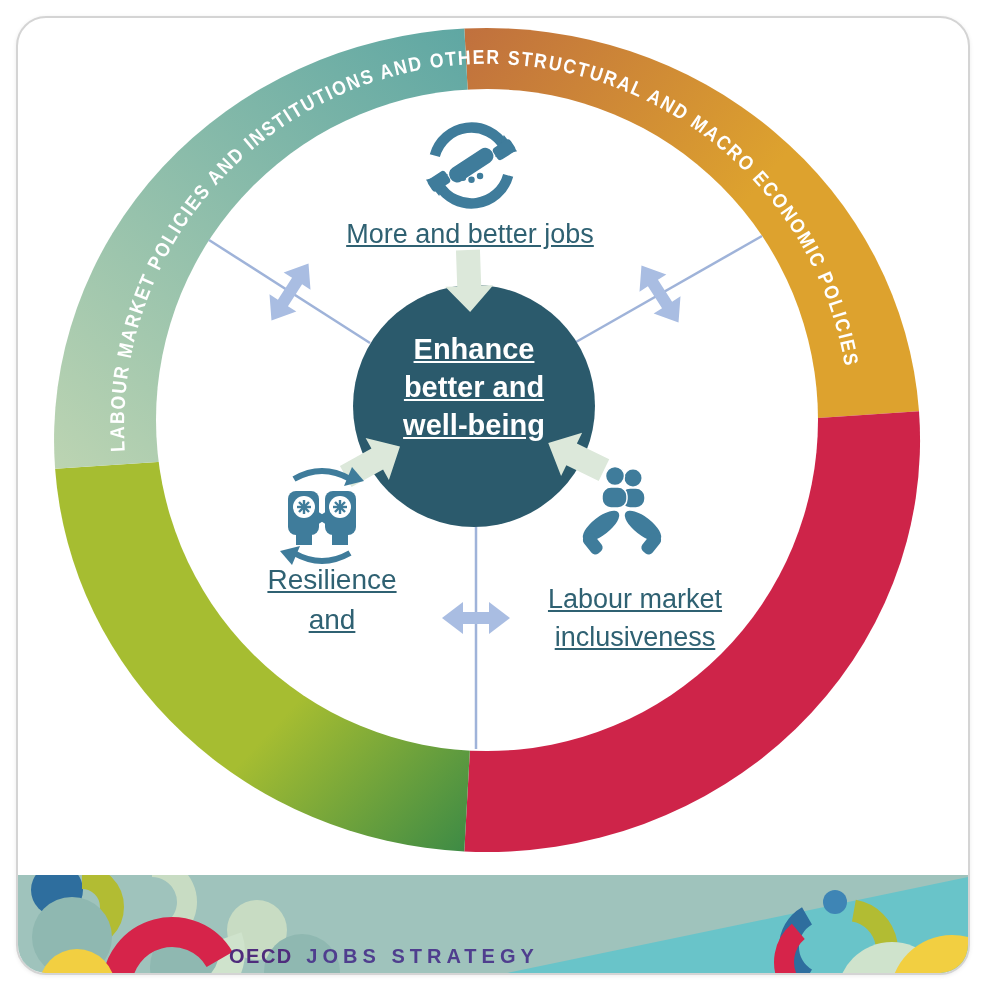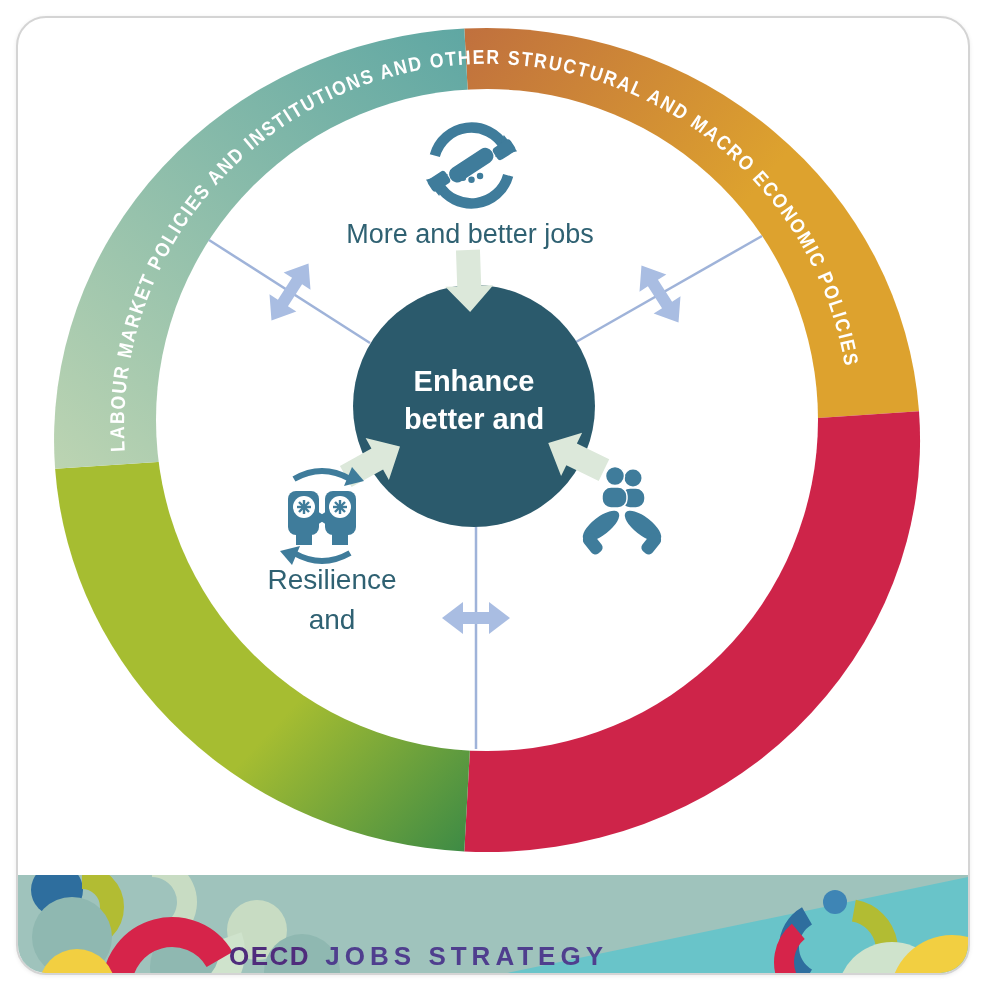--- a/index.html
+++ b/index.html
@@ -16,32 +16,32 @@
   .ring-text{font-family:"Liberation Sans",sans-serif;font-weight:bold;font-size:20px;
     letter-spacing:2px;fill:var(--ring-text,#fff);}
   .conn{stroke:var(--line-blue,#9fb3d9);stroke-width:2.5;fill:none;}
   .dblarrow{fill:var(--arrow-blue,#a9bde2);}
   .palearrow{fill:var(--pale-arrow,#dce8da);}
   .icon-fill{fill:var(--icon-blue,#3f7c9b);}
   .icon-stroke{stroke:var(--icon-blue,#3f7c9b);fill:none;}
   .icon-white{fill:#ffffff;}
   .center-circle{fill:var(--center-circle,#2b5a6c);}
   .overlay{position:absolute;text-align:center;color:var(--label-text,#2f6172);}
-  .overlay span{display:block;}
+  .overlay span{display:block;text-decoration:underline;}
   .center-text{left:306px;top:312px;width:300px;font-size:29px;font-weight:bold;
-    line-height:38px;color:#ffffff;margin-top:32px;}
+    line-height:38px;color:#ffffff;}
   .lbl-jobs{left:252px;top:200px;width:400px;font-size:27px;line-height:32px;}
   .lbl-resilience{left:164px;top:542px;width:300px;font-size:28px;line-height:40px;}
   .lbl-labour{left:457px;top:562px;width:320px;font-size:27px;line-height:38px;}
   .banner{position:absolute;left:0;top:857px;width:950px;height:98px;
     background:var(--banner-bg,#9fc3bc);overflow:hidden;}
   .banner-bright{position:absolute;inset:0;background:var(--banner-bright,#69c4c9);
     clip-path:polygon(51.5% 100%,100% 2%,100% 100%);}
   .banner-deco{position:absolute;left:0;top:0;}
-  .banner-title{position:absolute;left:211px;top:66px;font-size:26px;line-height:30px;
+  .banner-title{position:absolute;left:211px;top:66px;font-size:20px;line-height:30px;
     white-space:nowrap;}
   .brand{font-weight:bold;letter-spacing:1.5px;color:var(--oecd-purple,#4f2c7c);}
   .strategy{font-weight:600;letter-spacing:5px;color:var(--strategy-purple,#4f3e8e);
     margin-left:8px;}
 </style>
 </head>
 <body>
 
 <div class="stage">
 
@@ -147,31 +147,36 @@
       <g transform="rotate(38 66 64)">
         <ellipse class="icon-fill" cx="66" cy="64" rx="22" ry="9"></ellipse>
         <rect class="icon-fill" x="77" y="62" width="13" height="22" rx="5"></rect>
       </g>
     </g>
   </svg>
 
   <div class="overlay center-text">
     <span>Enhance</span>
     <span>better and</span>
+    <span>well-being</span>
   </div>
 
   <div class="overlay lbl-jobs">
     <span>More and better jobs</span>
   </div>
 
   <div class="overlay lbl-resilience">
     <span>Resilience</span>
     <span>and</span>
   </div>
 
+  <div class="overlay lbl-labour">
+    <span>Labour market</span>
+    <span>inclusiveness</span>
+  </div>
 
   <div class="banner">
     <div class="banner-bright"></div>
     <svg class="banner-deco" width="950" height="98" viewBox="0 0 950 98">
 
       <circle cx="39" cy="15" r="26" style="fill:var(--deco-blue,#2e6e9e)"></circle>
       <path d="M 64 2 A 30 30 0 0 1 64 62" style="stroke:var(--deco-olive,#b2bc33)" stroke-width="24" fill="none"></path>
       <path d="M 134 -8 A 35 35 0 0 1 160.8 49.5" style="stroke:var(--deco-sage,#c8dcc3)" stroke-width="20" fill="none"></path>
       <circle cx="239" cy="55" r="30" style="fill:var(--deco-sage,#c8dcc3)"></circle>
       <circle cx="54" cy="62" r="40" style="fill:var(--deco-tealgray,#8fb8b1)"></circle>

